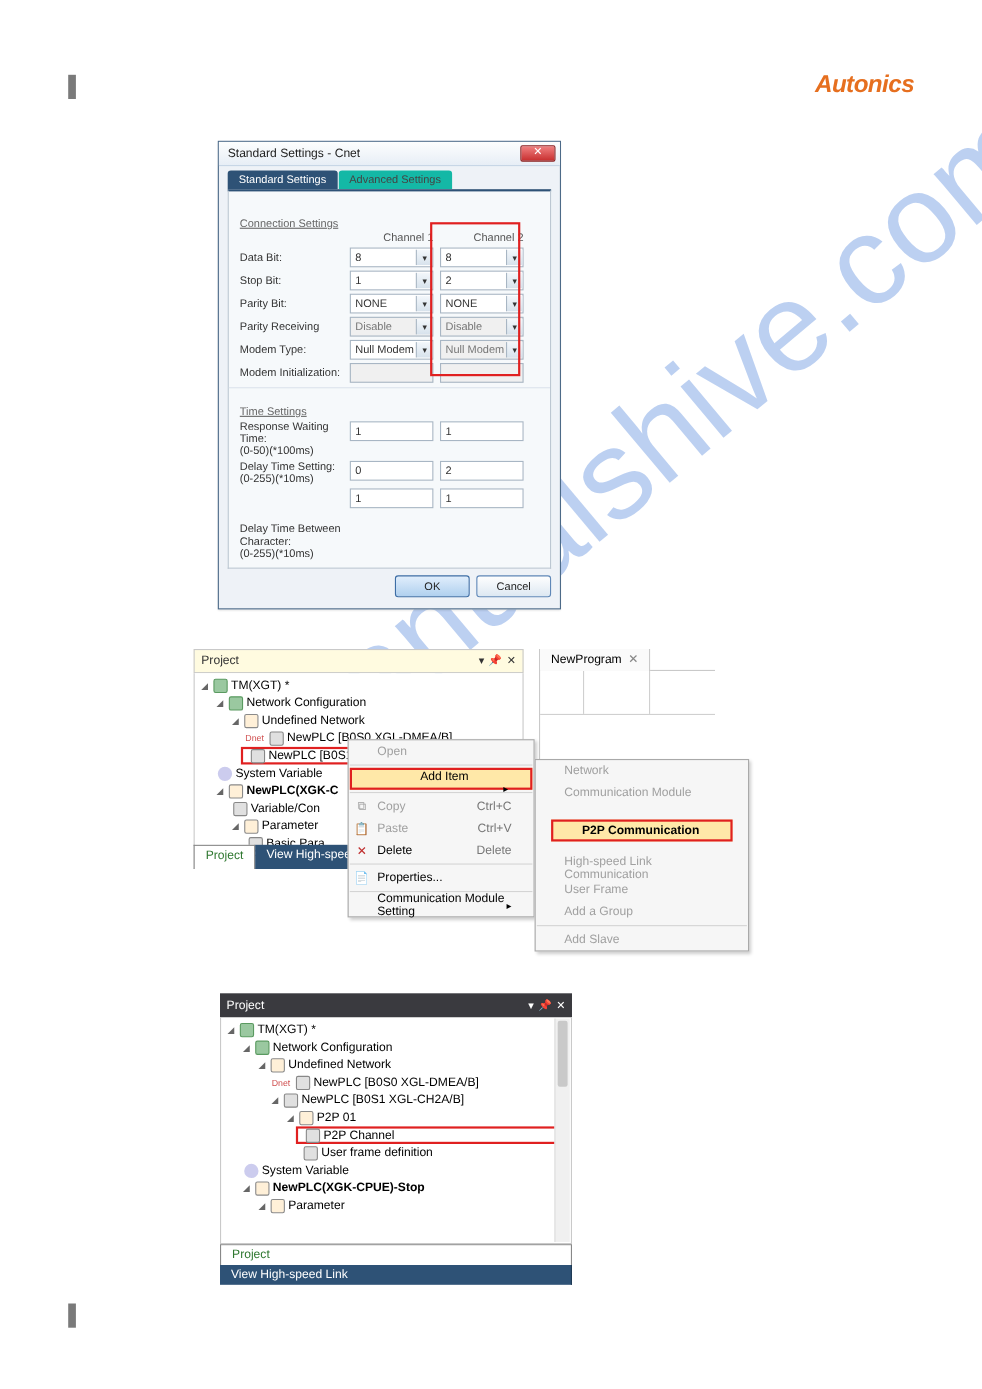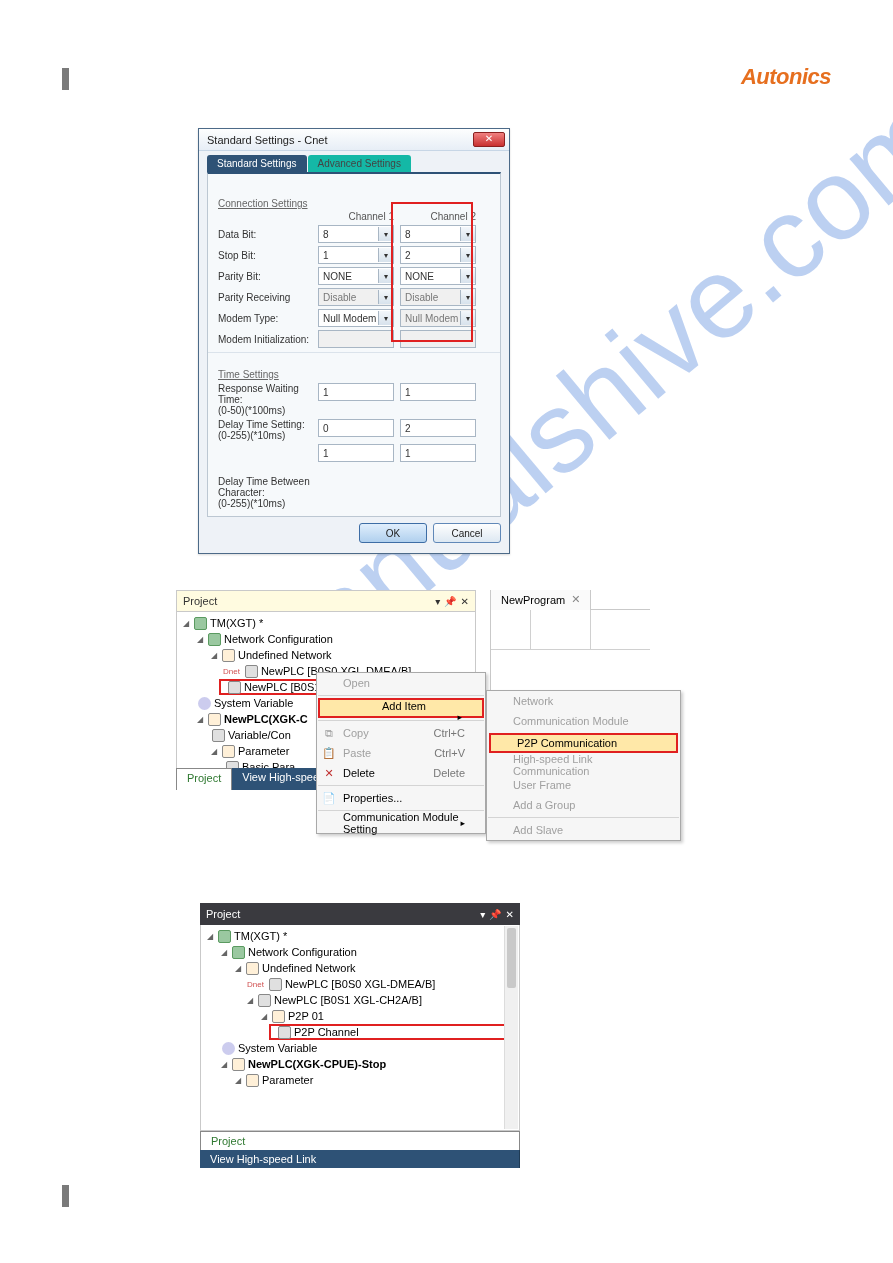--- a/index.html
+++ b/index.html
@@ -540,21 +540,21 @@
       </div>
   </div>
 
   <div class="context-menu" style="top:100px; left:310px; width:195px;">
     <div class="mi disabled">
         <span>Network</span>
       </div>
     <div class="mi disabled">
         <span>Communication Module</span>
       </div>
-    <div class="mi hl red-box" style="margin:2px;">
+    <div class="mi hl red-box" style="margin:14px;font-weight:bold;">
         <span>P2P Communication</span>
       </div>
     <div class="mi disabled">
         <span>High-speed Link Communication</span>
       </div>
     <div class="mi disabled">
         <span>User Frame</span>
       </div>
     <div class="mi disabled">
         <span>Add a Group</span>
@@ -608,20 +608,25 @@
         <span class="indent" style="width:54px"></span>
         <span class="exp">◢</span>
         <span class="ico box"></span>
         <span>P2P 01</span>
       </div>
     <div class="tree-row red-box" style="margin:0 2px 0 68px;">
         <span class="ico chip"></span>
         <span>P2P Channel</span>
       </div>
     <div class="tree-row">
+        <span class="indent" style="width:68px"></span>
+        <span class="ico chip"></span>
+        <span>User frame definition</span>
+      </div>
+    <div class="tree-row">
         <span class="indent" style="width:14px"></span>
         <span class="ico var"></span>
         <span>System Variable</span>
       </div>
     <div class="tree-row">
         <span class="indent" style="width:14px"></span>
         <span class="exp">◢</span>
         <span class="ico box"></span>
         <span class="bold">NewPLC(XGK-CPUE)-Stop</span>
       </div>

